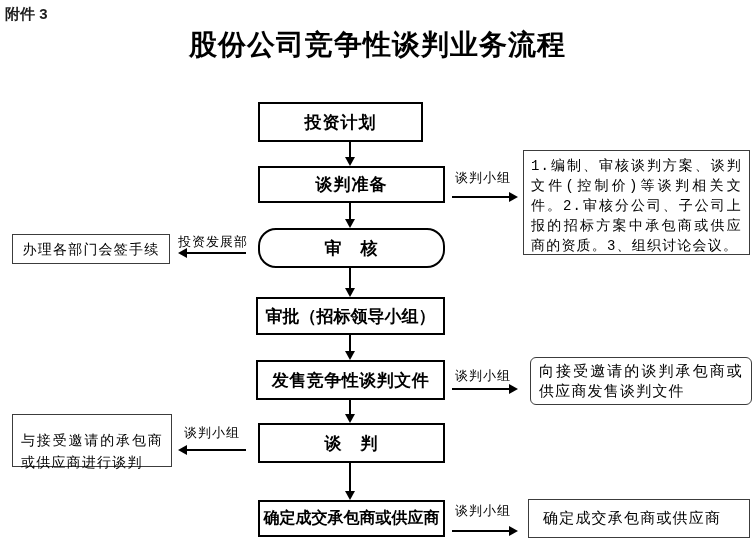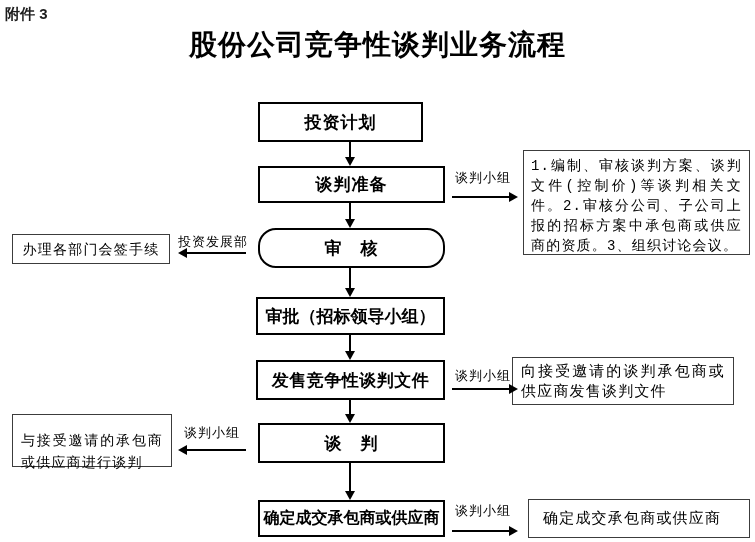--- a/index.html
+++ b/index.html
@@ -59,21 +59,21 @@
   <div class="box" style="left:258px;top:102px;width:165px;height:40px;font-family:Liberation Serif, serif;">投资计划</div>
   <div class="box" style="left:258px;top:166px;width:187px;height:37px;">谈判准备</div>
   <div class="box" style="left:258px;top:228px;width:187px;height:40px;border-radius:18px;">审　核</div>
   <div class="box" style="left:256px;top:297px;width:189px;height:38px;letter-spacing:0;">审批（招标领导小组）</div>
   <div class="box" style="left:256px;top:360px;width:189px;height:40px;letter-spacing:0.5px;text-align:right;">发售竞争性谈判文件</div>
   <div class="box" style="left:258px;top:423px;width:187px;height:40px;">谈　判</div>
   <div class="box" style="left:258px;top:500px;width:187px;height:37px;font-size:16px;letter-spacing:0;">确定成交承包商或供应商</div>
 
   <div class="note" style="left:12px;top:234px;width:158px;height:30px;justify-content:center;">办理各部门会签手续</div>
   <div class="note multi" style="left:523px;top:150px;width:227px;height:105px;line-height:20px;padding:5px 7px;font-family:Liberation Mono, monospace;">1.编制、审核谈判方案、谈判文件(控制价)等谈判相关文件。2.审核分公司、子公司上报的招标方案中承包商或供应商的资质。3、组织讨论会议。</div>
-  <div class="note multi" style="left:512px;top:357px;width:222px;height:48px;font-size:15px;padding:3px 8px;line-height:20px;">向接受邀请的谈判承包商或供应商发售谈判文件</div>
+  <div class="note multi" style="left:530px;top:357px;width:222px;height:48px;font-size:15px;padding:3px 8px;line-height:20px;border-radius:6px;">向接受邀请的谈判承包商或供应商发售谈判文件</div>
   <div class="note multi" style="left:12px;top:414px;width:160px;height:53px;padding:15px 8px;line-height:22px;">与接受邀请的承包商或供应商进行谈判</div>
   <div class="note" style="left:528px;top:499px;width:222px;height:39px;font-size:15px;padding-left:14px;">确定成交承包商或供应商</div>
 
   <div class="vline" style="left:349px;top:142px;height:15px;"></div>
   <div class="vhead" style="left:345px;top:157px;"></div>
 
   <div class="vline" style="left:349px;top:203px;height:16px;"></div>
   <div class="vhead" style="left:345px;top:219px;"></div>
 
   <div class="vline" style="left:349px;top:268px;height:20px;"></div>

